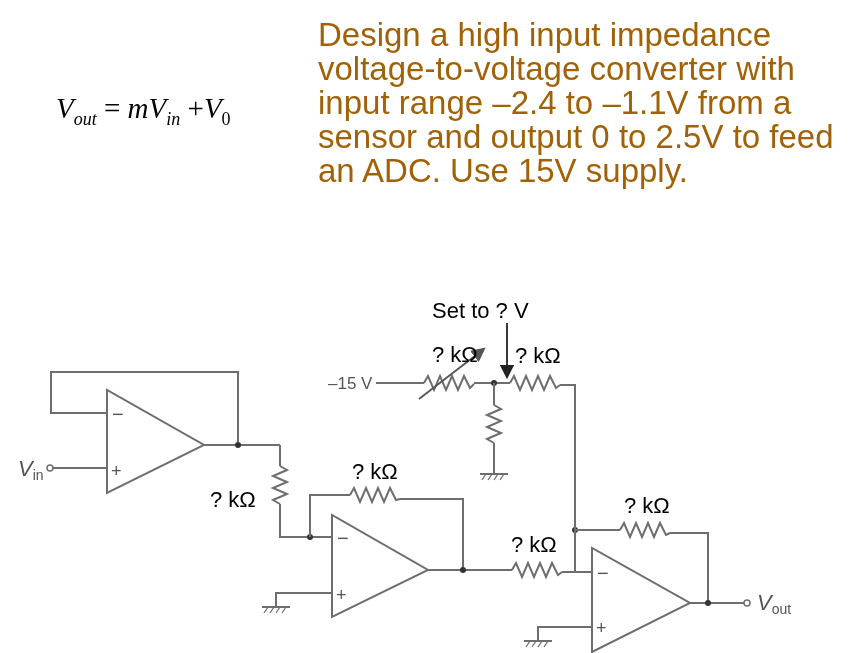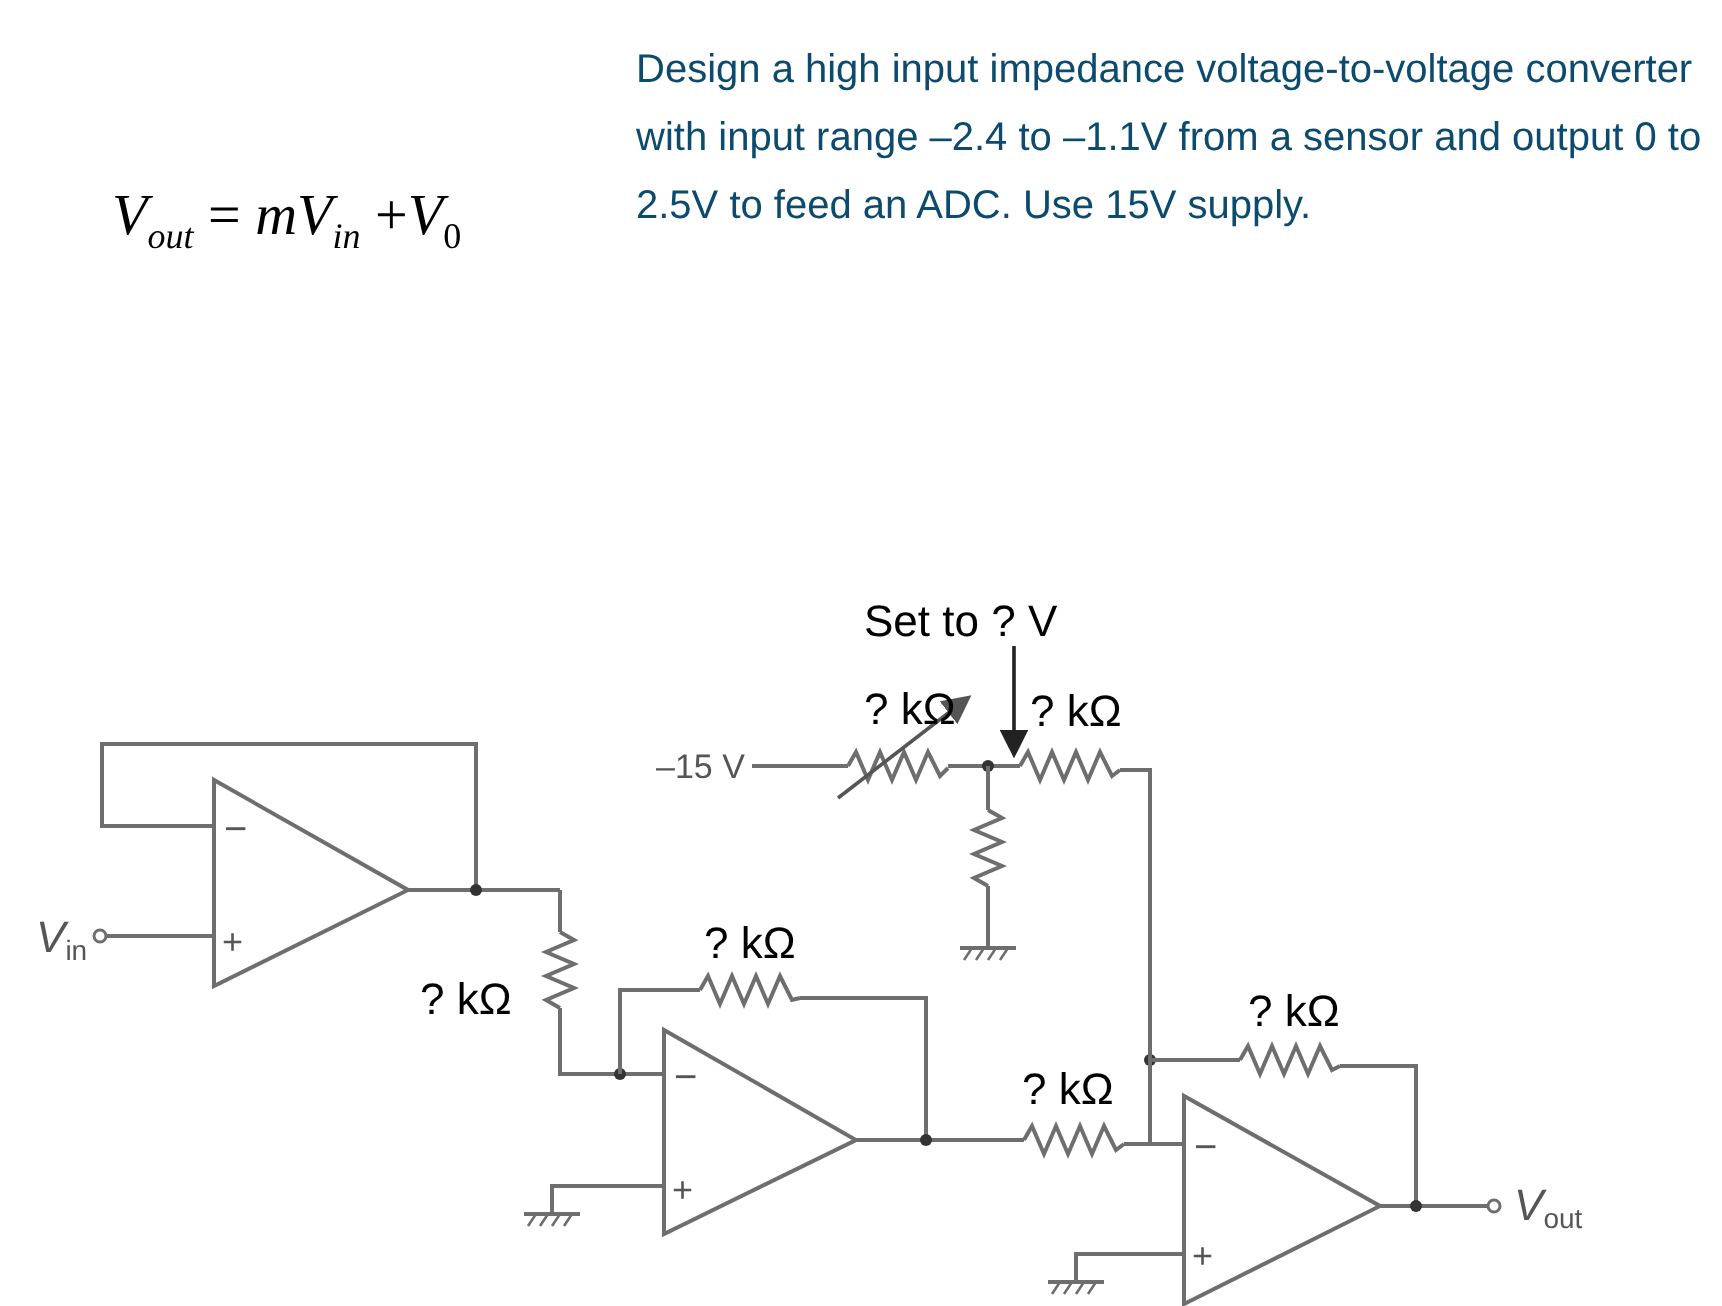--- a/index.html
+++ b/index.html
@@ -1,20 +1,20 @@
 <!DOCTYPE html>
 <html><head>
 <meta charset="utf-8">
 <style>
   html, body { margin: 0; padding: 0; background: #ffffff; }
   body { width: 861px; height: 653px; position: relative; overflow: hidden; }
   .problem-text {
     position: absolute; left: 318px; top: 18px; width: 540px;
     font-family: "Liberation Sans", "DejaVu Sans", sans-serif;
-    font-size: 20px; line-height: 34px; color: #0c4a6e;
+    font-size: 33px; line-height: 34px; color: #a16207;
   }
   .equation {
     position: absolute; left: 56px; top: 92px;
     font-family: "Liberation Serif", "DejaVu Serif", serif;
     font-size: 29px; color: #000; white-space: nowrap; text-align: right;
   }
   .equation i { font-style: italic; }
   .equation sub { font-size: 18px; vertical-align: -7px; font-style: italic; }
   .equation sub.up { font-style: normal; }
   svg.schematic { position: absolute; left: 0; top: 0; }

